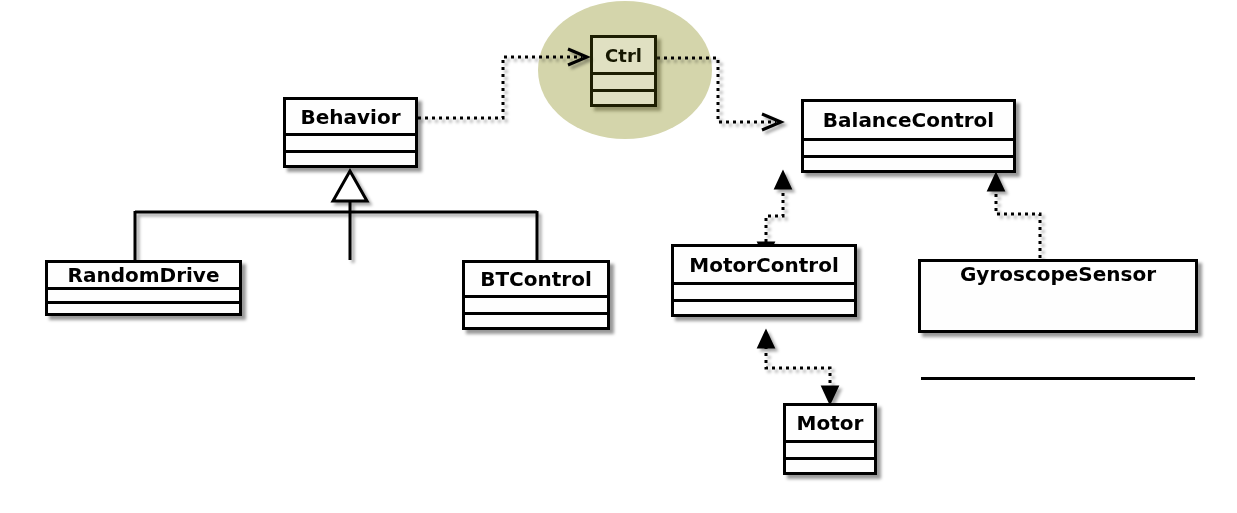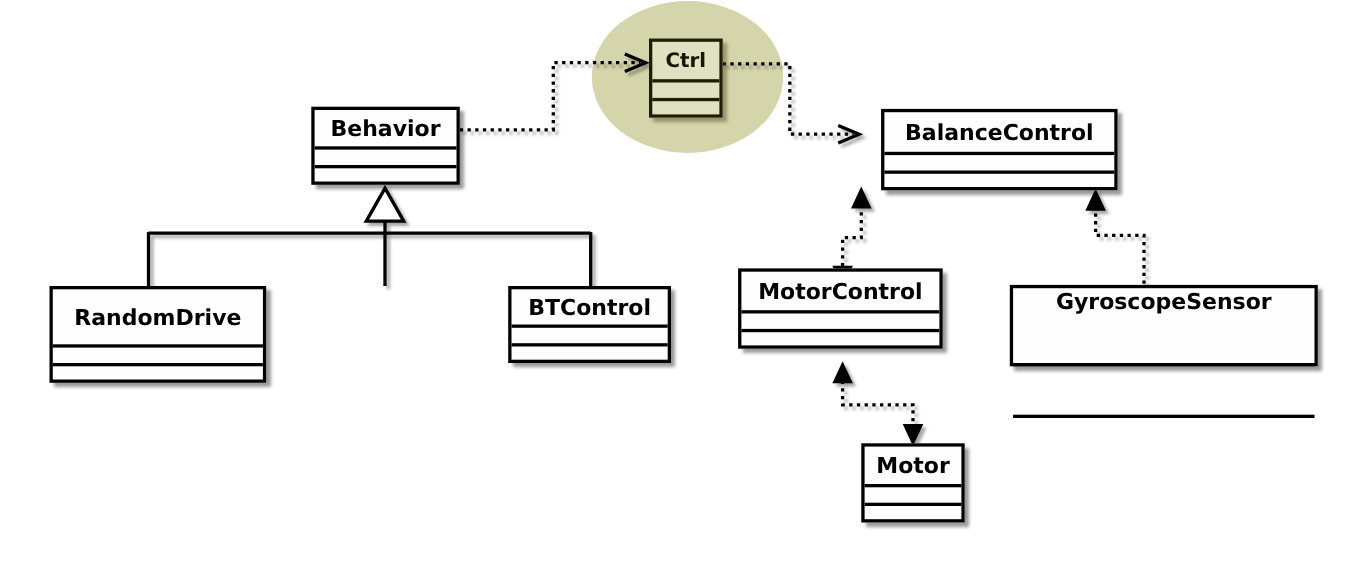--- a/index.html
+++ b/index.html
@@ -33,21 +33,21 @@
     box-shadow:4px 4px 3px rgba(70,70,30,0.45);
   }
   .uml-class.highlighted .title{font-size:18px;color:#161700;text-align:center;}
   .uml-class.highlighted .compartment-a,
   .uml-class.highlighted .compartment-b{border-top-color:#1d1e02;}
 
   
   #box-behavior       {left:283px; top:97px;  width:135px; height:71px;}
   #box-ctrl           {left:590px; top:35px;  width:67px;  height:72px; z-index:3;}
   #box-balancecontrol {left:783px; top:99px;  width:215px; height:74px;margin-left:18px;}
-  #box-randomdrive    {left:45px;  top:260px; width:197px; height:88px;}
+  #box-randomdrive    {left:45px;  top:260px; width:197px; height:56px;}
   #box-avoidfront     {left:270px; top:260px; width:160px; height:70px;}
   #box-btcontrol      {left:462px; top:260px; width:148px; height:70px;}
   #box-motorcontrol   {left:671px; top:244px; width:186px; height:73px;}
   #box-gyroscopesensor{left:918px; top:259px; width:280px; height:74px;gap:44px;}
   #box-motor          {left:783px; top:403px; width:94px;  height:72px;}
 </style>
 </head>
 <body>
 
 <div id="canvas">

